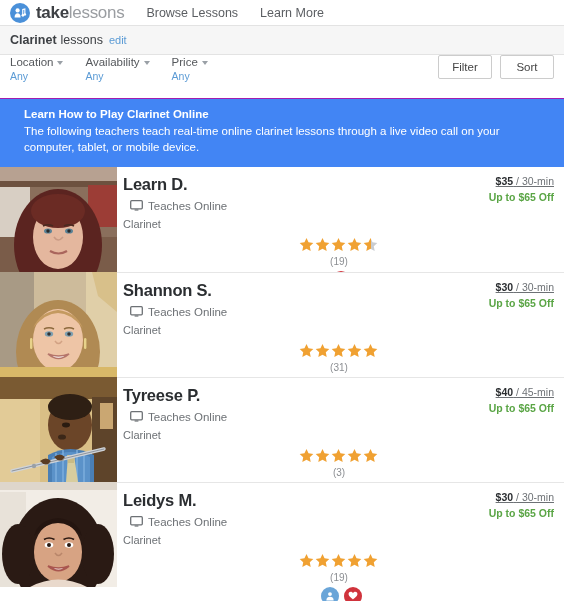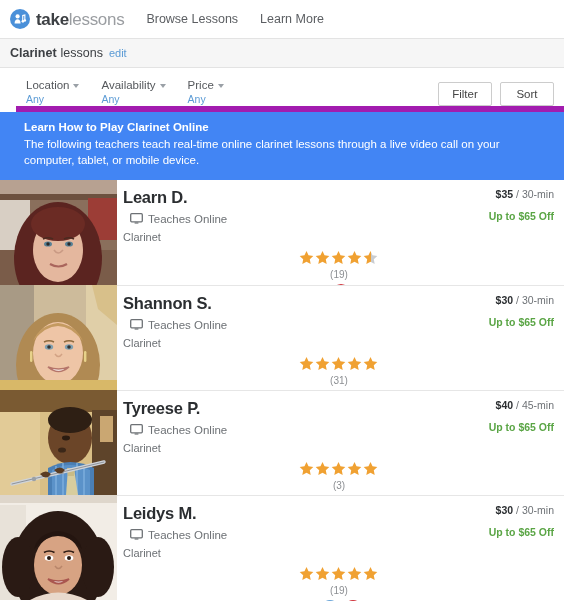--- a/index.html
+++ b/index.html
@@ -7,21 +7,21 @@
     width: 564px; height: 601px;
     font-family: "Liberation Sans", sans-serif;
     background: #ffffff;
     overflow: hidden;
     color: #333;
   }
   #page { position: relative; width: 564px; height: 601px; background:#fff; }
 
   
   .topbar {
-    height: 39px;
+    height: 26px;
     background: #ffffff;
     border-bottom: 1px solid #e3e3e3;
     display: flex;
     align-items: center;
     padding-left: 10px;
   }
   .logo { display: flex; align-items: center; gap: 6px; }
   .logo-mark {
     width: 20px; height: 20px; border-radius: 50%;
     background: #4a90d9;
@@ -50,25 +50,24 @@
   .subhead .cat { font-weight: bold; }
   .subhead .lsn { margin-left: 4px; color: #3d4044; }
   .subhead .edit {
     margin-left: 6px; color: #5b9bd5; font-size: 11px; text-decoration: none;
   }
 
   
   .filterbar {
     height: 44px;
     background: #ffffff;
-    border-bottom: 6px solid #a21caf;
-    display: flex; align-items: flex-end;
+    border-bottom: 1px solid #a21caf;
+    display: flex; align-items: flex-start;
     padding: 0 10px;
     position: relative;
-    margin-left: 16px;
   }
   .facets { display: flex; gap: 22px; }
   .facet { line-height: 1.25; }
   .facet-top {
     font-size: 11.5px; color: #55585c;
     display: flex; align-items: center; gap: 4px;
   }
   .chev {
     width: 0; height: 0; display:inline-block;
     border-left: 3.5px solid transparent;
@@ -140,23 +139,23 @@
     width: 18px; height: 18px; border-radius: 50%;
     display: flex; align-items: center; justify-content: center;
     flex: none;
   }
   .badge-heart { background: #d0333c; }
   .badge-user { background: #6aa5d8; }
 
   .price {
     position: absolute; right: 10px; top: 8px; text-align: right;
   }
-  .price-main { font-size: 10.5px; color: #6d7175; }
+  .price-main { font-size: 10.5px; color: #6d7175; text-decoration: underline; }
   .price-amt { font-weight: bold; color: #2b2e31; }
-  .price-off { font-size: 10.5px; font-weight: bold; color: #5aa545; margin-top: 10px; }
+  .price-off { font-size: 10.5px; font-weight: bold; color: #5aa545; margin-top: 4px; }
 </style>
 </head>
 <body>
 
 <div id="page">
 
   <div class="topbar">
     <div class="logo">
       <span class="logo-mark">
         <svg width="14" height="14" viewBox="0 0 14 14">

